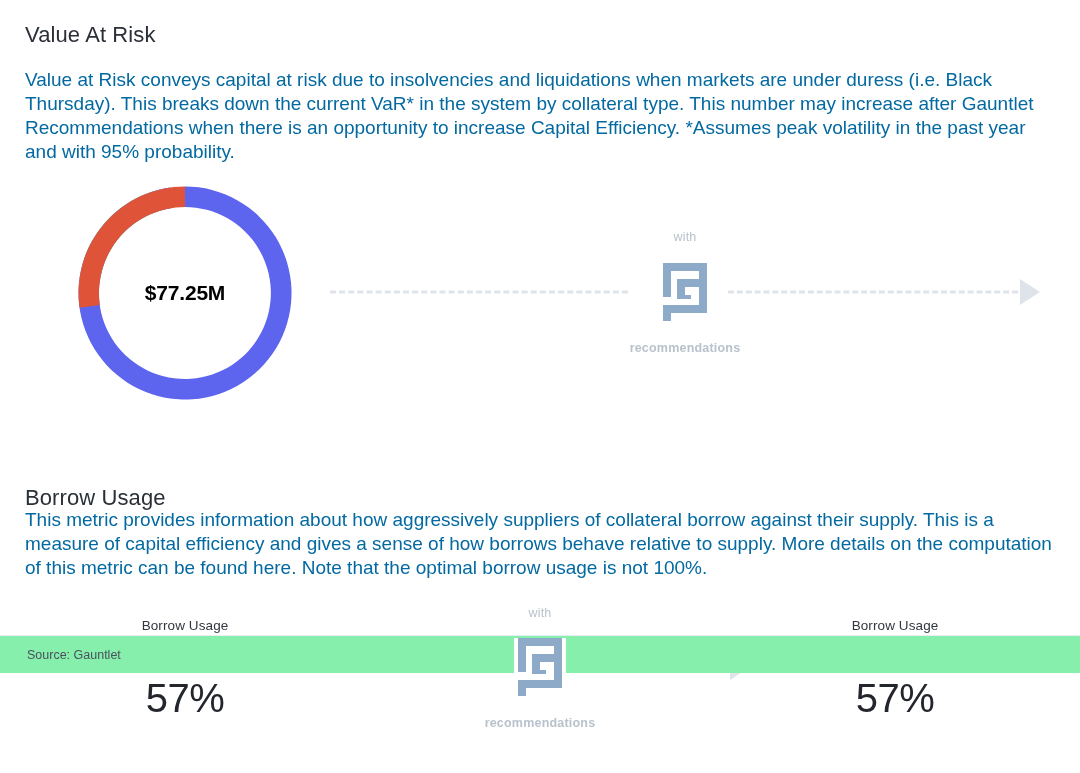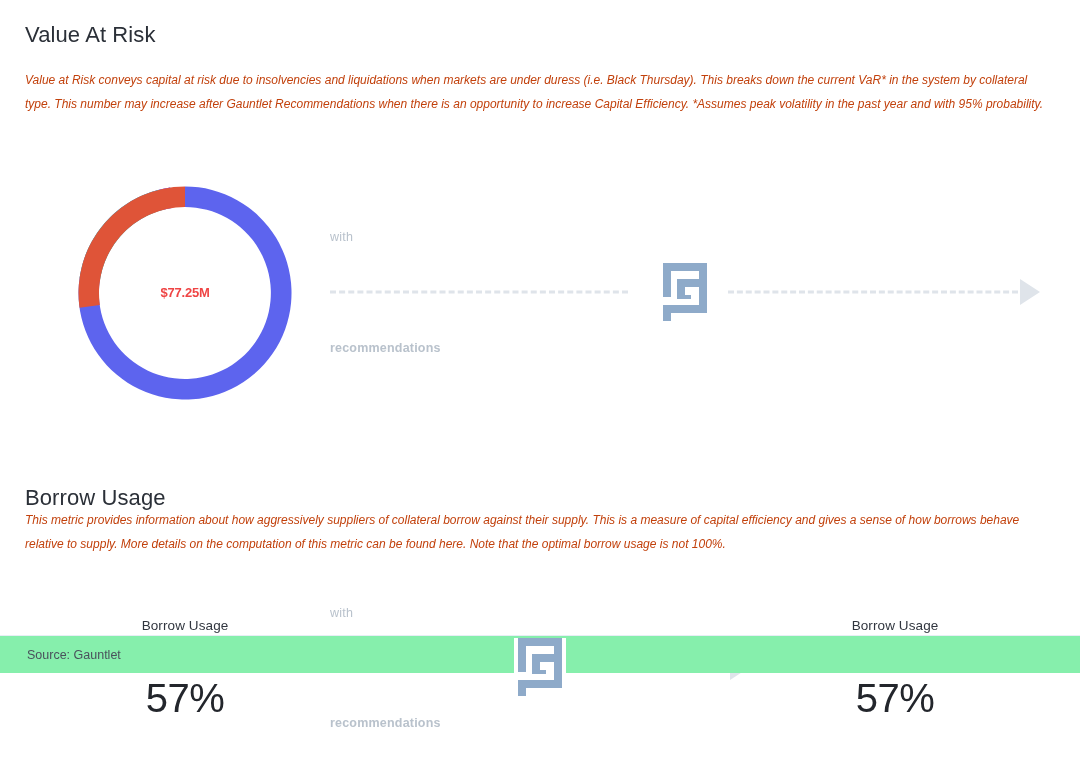--- a/index.html
+++ b/index.html
@@ -13,25 +13,24 @@
   .page { position: relative; width: 1080px; height: 673px; background: #fff; }
 
   
   .section-title {
     font-size: 22px;
     font-weight: 400;
     color: #2b3038;
     letter-spacing: .1px;
   }
   .section-body {
-    font-size: 12px;
+    font-size: 19px;
     line-height: 24px;
-    color: #c2410c;
-    font-weight: 400;
-    font-style: italic;
+    color: #0369a1;
+    font-weight: 400;
   }
 
   
   .var-title { position: absolute; left: 25px; top: 22px; }
   .var-body  { position: absolute; left: 25px; top: 68px; width: 1030px; }
 
   
   .compare {
     position: absolute;
     left: 0; width: 1080px;
@@ -48,34 +47,34 @@
 
   
   .donut-wrap { position: relative; width: 248px; height: 248px; }
   .donut-wrap svg { display: block; width: 248px; height: 248px; }
   .donut-center {
     position: absolute; inset: 0;
     display: flex; align-items: center; justify-content: center;
     pointer-events: none;
   }
   .donut-value {
-    font-size: 13px;
+    font-size: 21px;
     font-weight: 700;
-    color: #ef4444;
+    color: #000000;
     letter-spacing: -0.2px;
   }
 
   
   .middle {
     position: relative;
     flex: 1 1 auto;
     height: 100%;
     display: flex;
     flex-direction: column;
-    align-items: flex-start;
+    align-items: center;
     justify-content: center;
   }
   .middle-label {
     font-size: 12.5px;
     color: #b9c2cc;
     font-weight: 400;
     letter-spacing: .2px;
     line-height: 1;
   }
   .middle-label.top { margin-bottom: 20px; }

